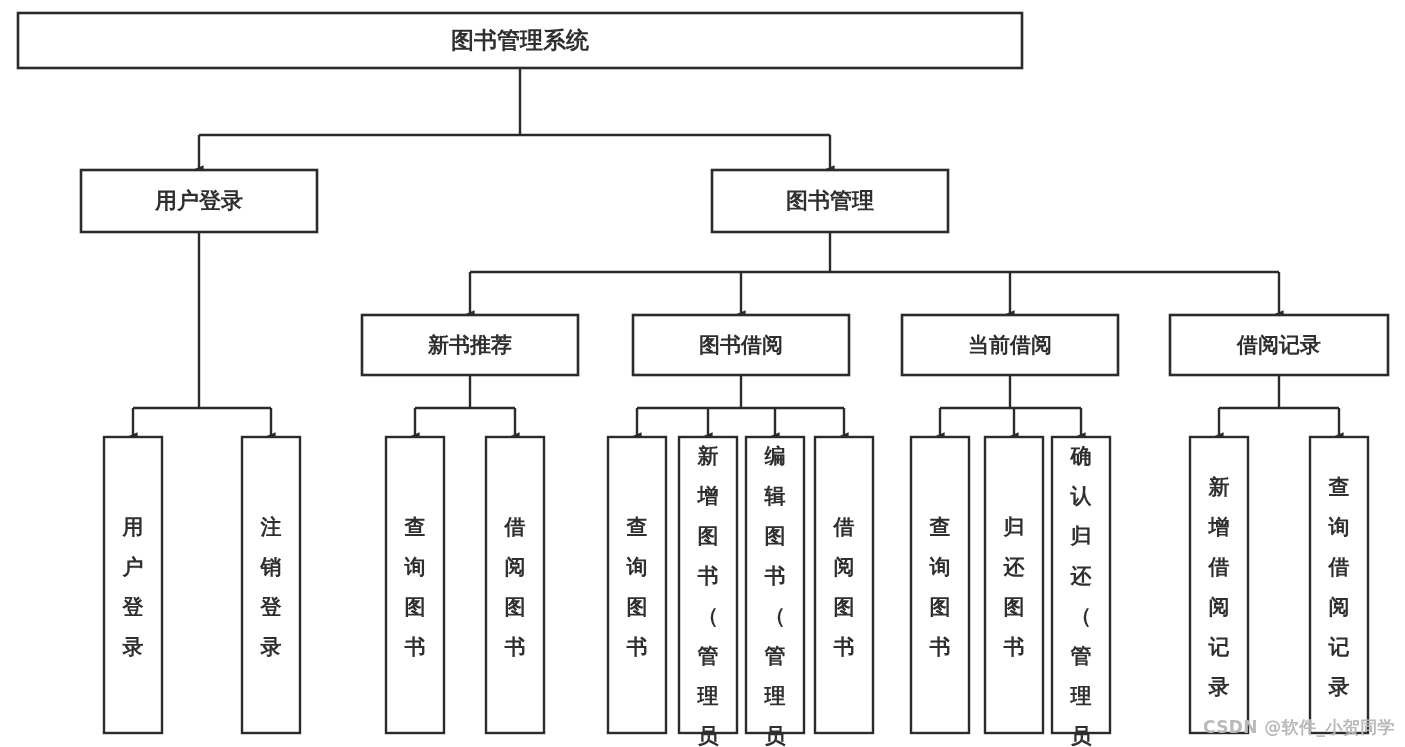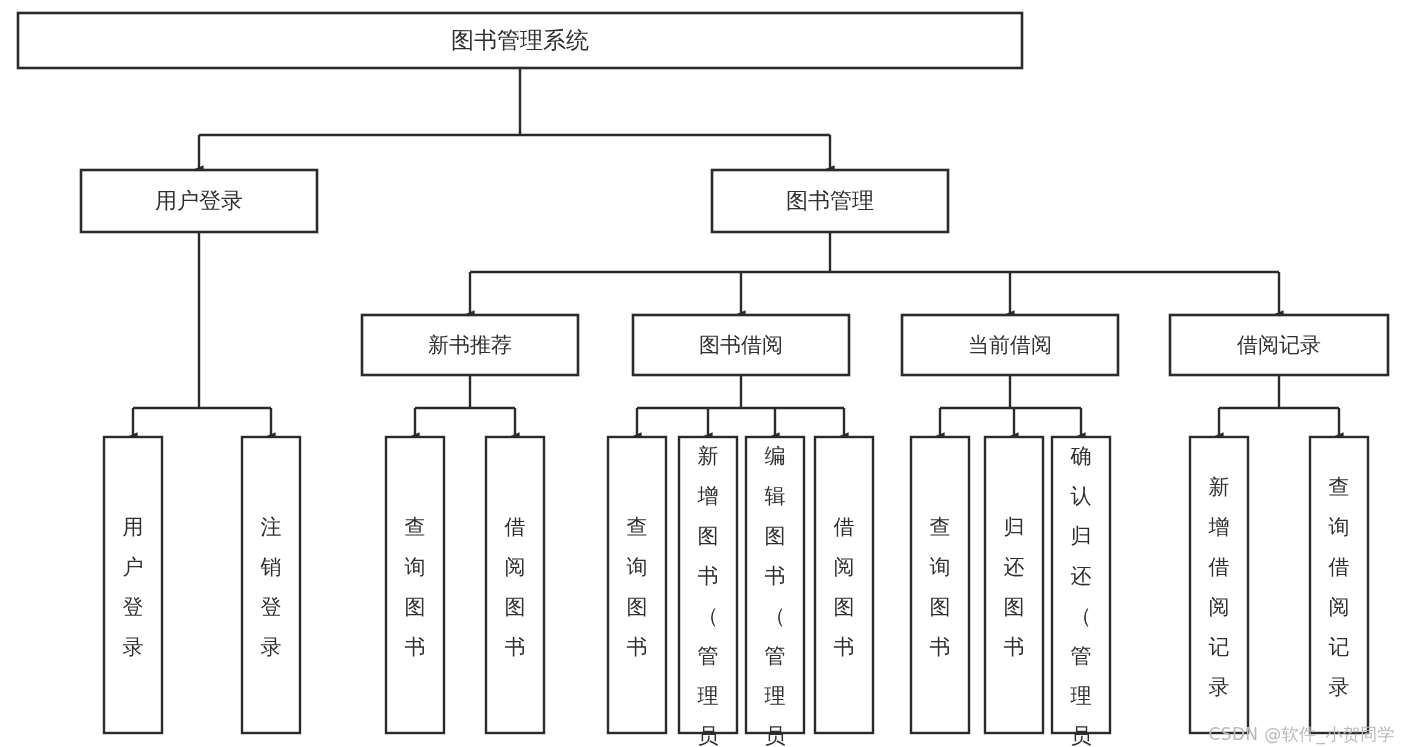--- a/index.html
+++ b/index.html
@@ -12,20 +12,21 @@
     font-family: "DejaVu Sans", "Liberation Sans", sans-serif;
     width: 1405px;
     height: 747px;
     overflow: hidden;
   }
   #diagram-root {
     position: relative;
     width: 1405px;
     height: 747px;
     background: #ffffff;
+    font-weight: bold;
   }
   svg#flow-svg {
     position: absolute;
     top: 0;
     left: 0;
     width: 1405px;
     height: 747px;
     display: block;
   }
   .node-rect {
@@ -54,21 +55,21 @@
   .node-text.level3 { font-size: 21px; }
   .leaf-text {
     fill: #2f2f2f;
     font-family: "DejaVu Sans", "Liberation Sans", sans-serif;
     font-size: 21px;
     text-anchor: middle;
   }
   .watermark {
     position: absolute;
     right: 10px;
-    bottom: 1px;
+    bottom: 8px;
     font-family: "DejaVu Sans", "Liberation Sans", sans-serif;
     font-size: 17px;
     color: #b9b9b9;
     letter-spacing: 0.4px;
     white-space: nowrap;
     user-select: none;
   }
 </style>
 </head>
 <body>

